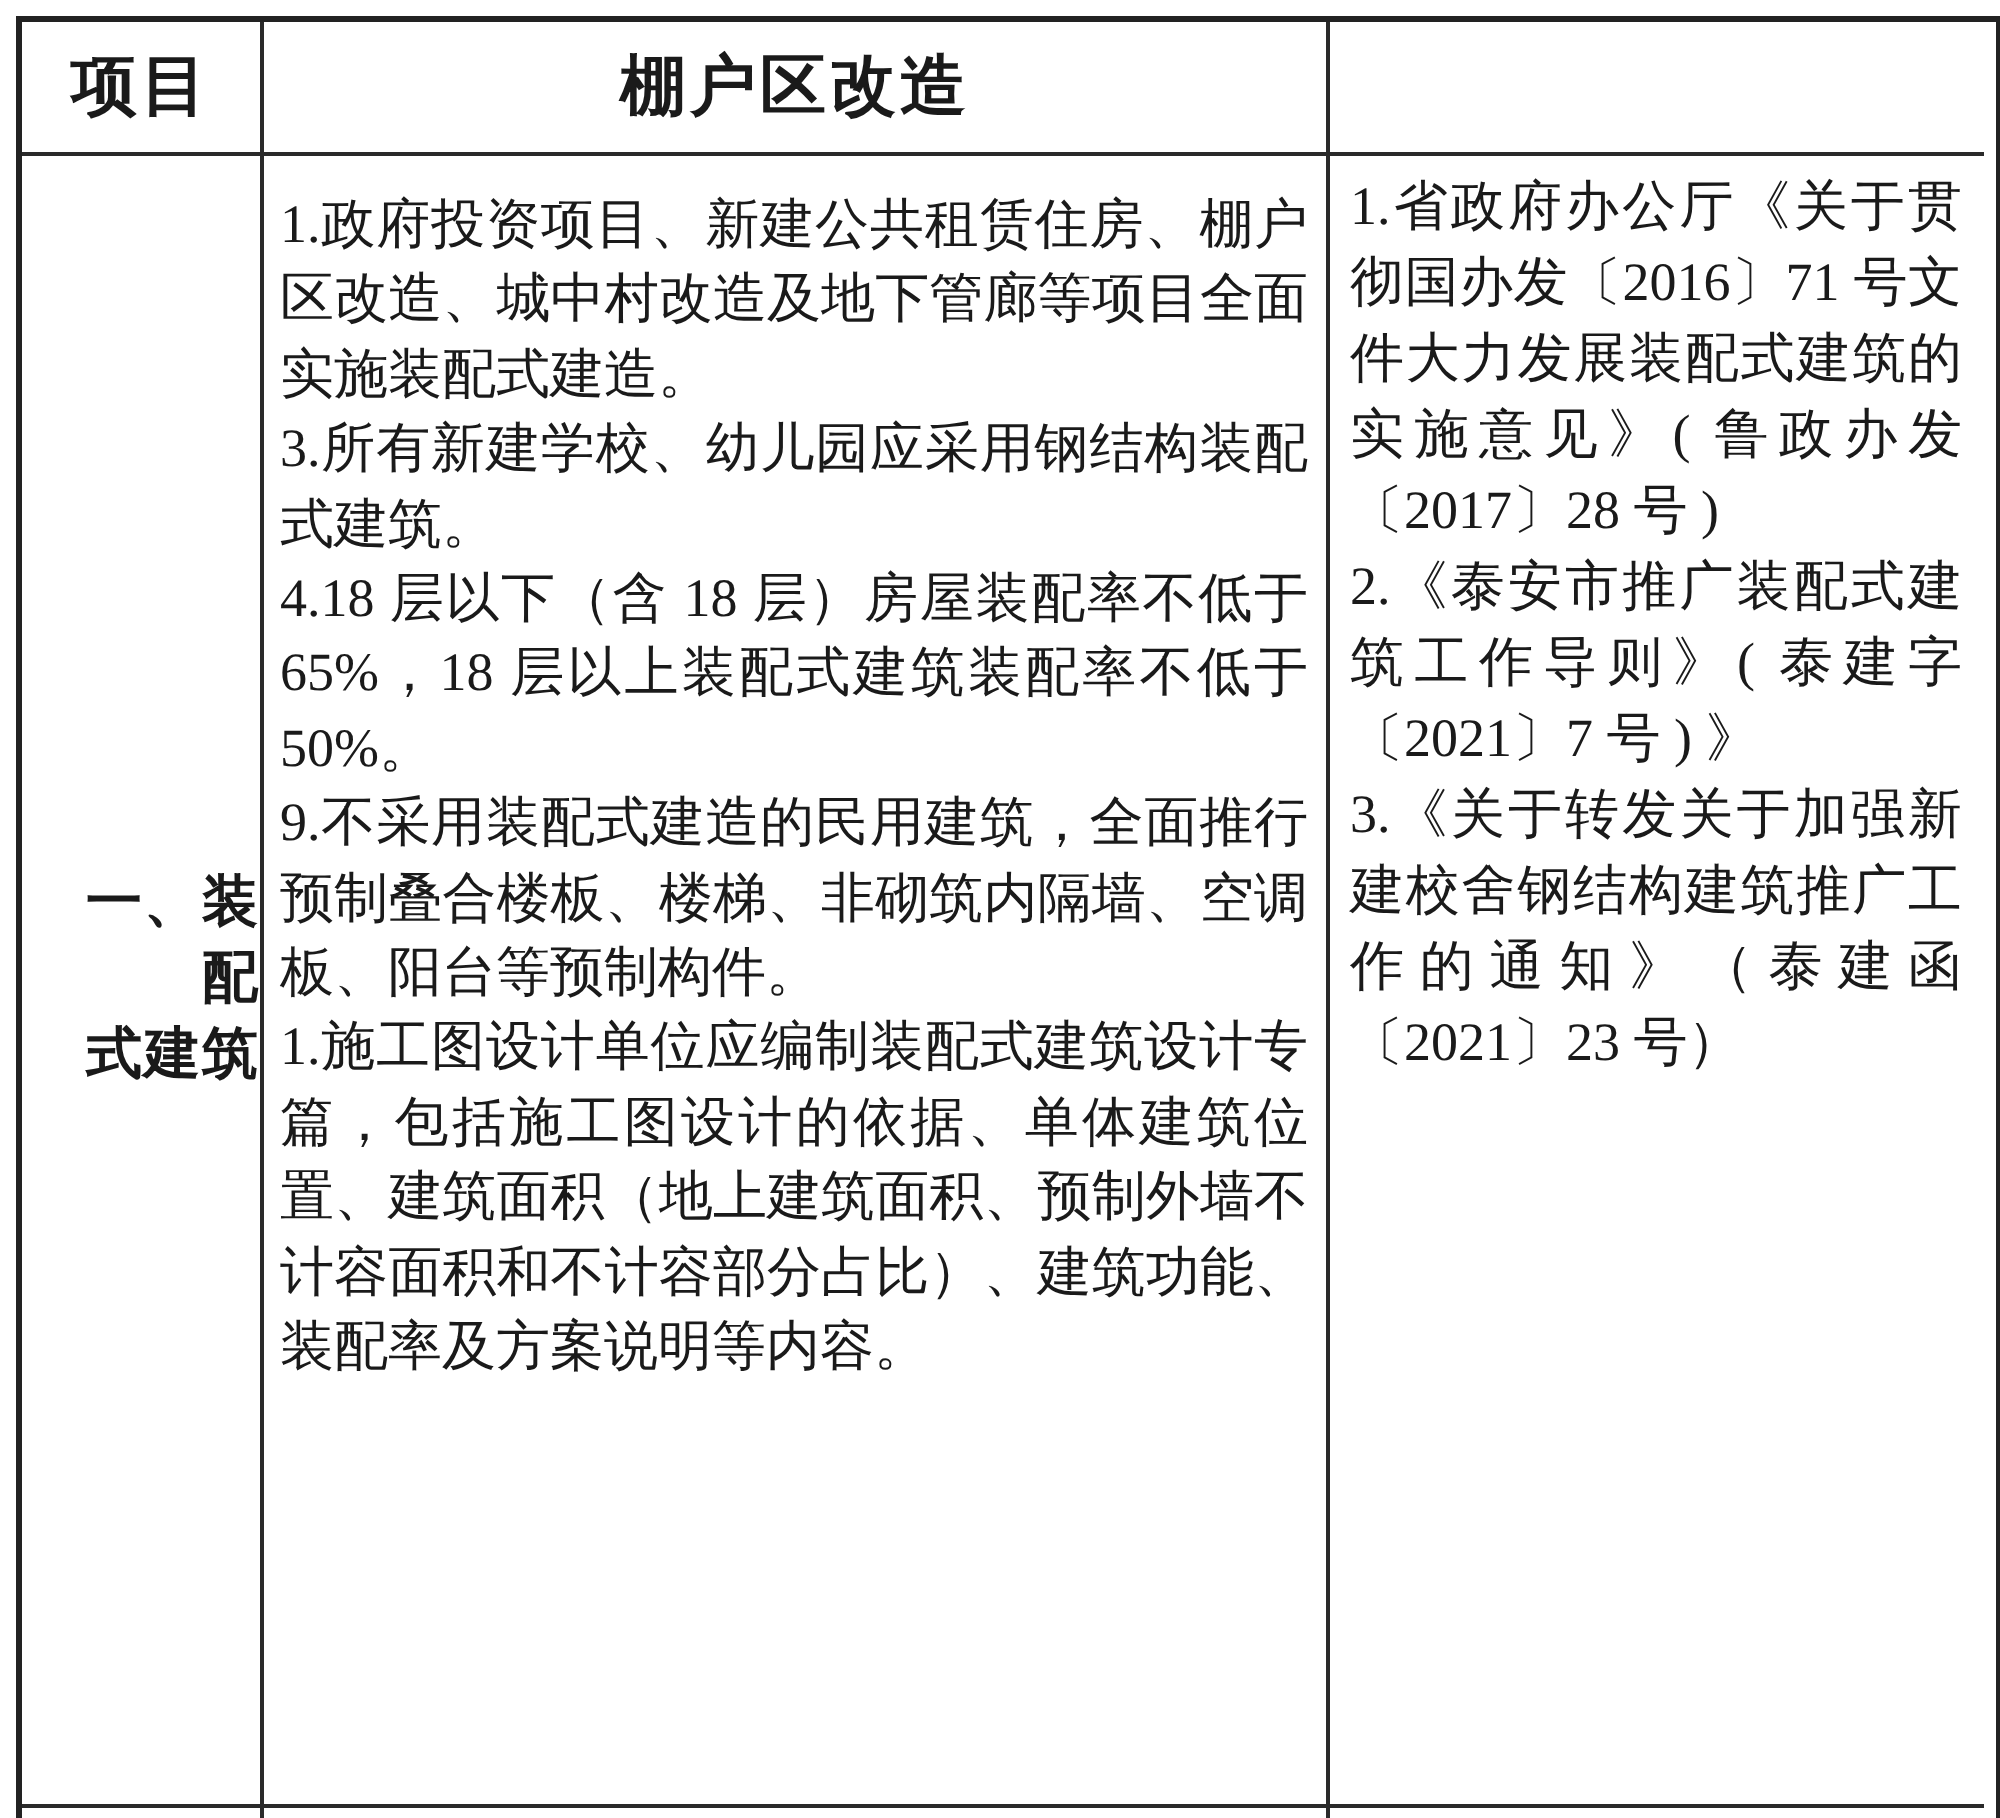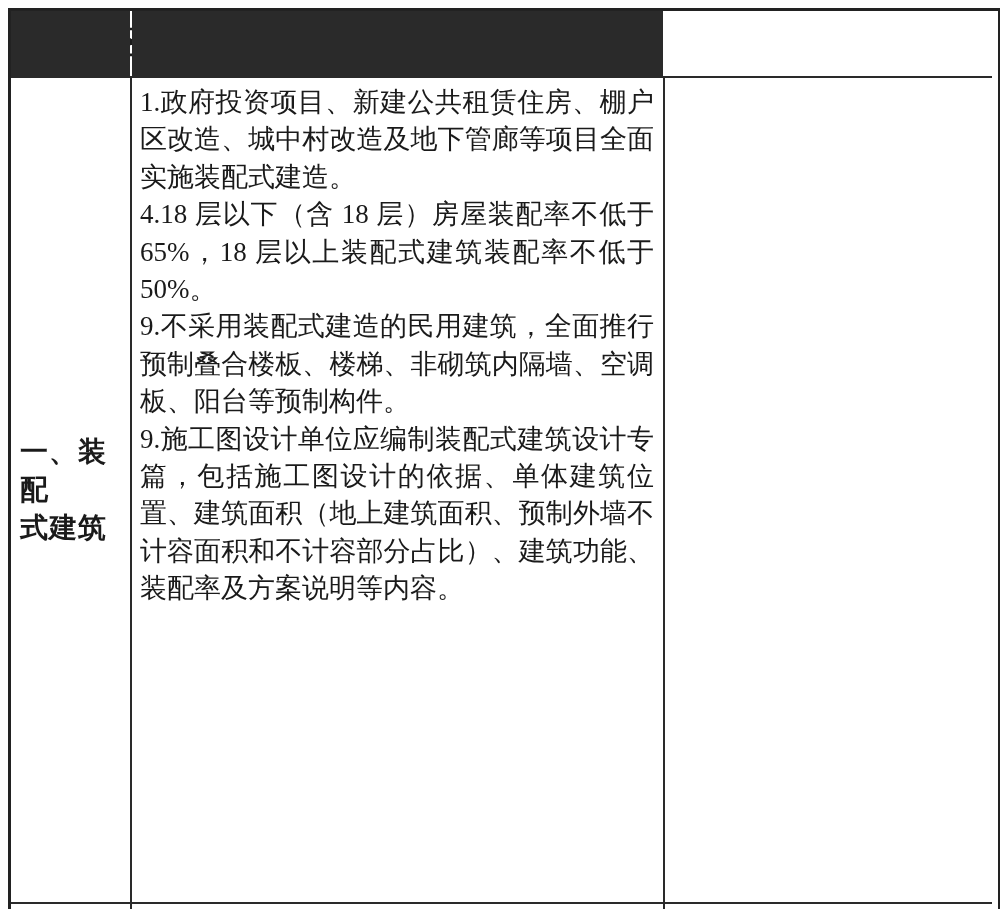--- a/index.html
+++ b/index.html
@@ -46,31 +46,32 @@
     justify-content: center;
     font-size: 33px;
     font-weight: 700;
     letter-spacing: 2px;
     white-space: nowrap;
   }
   .project-cell {
     display: flex;
     align-items: center;
     justify-content: flex-start;
+    text-align: right;
   }
   .project-label {
     font-size: 28px;
     font-weight: 700;
     line-height: 38px;
     padding-left: 9px;
     white-space: pre-line; 
     letter-spacing: 1px;
   }
   .requirements-cell {
-    padding: 6px 9px 0 8px;
+    padding: 16px 9px 0 8px;
   }
   .basis-cell {
     padding: 6px 11px 0 10px;
   }
   .requirements-cell .para {
     margin: 0;
     font-size: 27px;
     line-height: 37.4px;
     text-align: justify;
     text-justify: inter-ideograph;
@@ -82,38 +83,45 @@
     text-align: justify;
     text-justify: inter-ideograph;
   }
 </style>
 </head>
 <body>
 
 <div class="page">
   <div class="policy-table">
 
+    <div class="cell header-cell">项目</div>
     <div class="vline"></div>
     <div class="cell header-cell">棚户区改造</div>
     <div class="vline"></div>
 
     <div class="hline" style="grid-column: 1 / 6;"></div>
 
     <div class="cell project-cell">
       <div class="project-label">一、装配
 式建筑</div>
     </div>
     <div class="vline"></div>
     <div class="cell requirements-cell">
         <p class="para">1.政府投资项目、新建公共租赁住房、棚户区改造、城中村改造及地下管廊等项目全面实施装配式建造。</p>
+        <p class="para">3.所有新建学校、幼儿园应采用钢结构装配式建筑。</p>
         <p class="para">4.18 层以下（含 18 层）房屋装配率不低于 65%，18 层以上装配式建筑装配率不低于 50%。</p>
         <p class="para">9.不采用装配式建造的民用建筑，全面推行预制叠合楼板、楼梯、非砌筑内隔墙、空调板、阳台等预制构件。</p>
-        <p class="para">9.施工图设计单位应编制装配式建筑设计专篇，包括施工图设计的依据、单体建筑位置、建筑面积（地上建筑面积、预制外墙不计容面积和不计容部分占比）、建筑功能、装配率及方案说明等内容。</p>
+        <p class="para">1.施工图设计单位应编制装配式建筑设计专篇，包括施工图设计的依据、单体建筑位置、建筑面积（地上建筑面积、预制外墙不计容面积和不计容部分占比）、建筑功能、装配率及方案说明等内容。</p>
       </div>
     <div class="vline"></div>
+    <div class="cell basis-cell">
+        <p class="para">1.省政府办公厅《关于贯彻国办发〔2016〕71 号文件大力发展装配式建筑的实施意见》( 鲁政办发〔2017〕28 号 )</p>
+        <p class="para">2.《泰安市推广装配式建筑工作导则》( 泰建字〔2021〕7 号 ) 》</p>
+        <p class="para">3.《关于转发关于加强新建校舍钢结构建筑推广工作的通知》（泰建函〔2021〕23 号）</p>
+      </div>
 
     <div class="hline" style="grid-column: 1 / 6;"></div>
 
     <div class="cell"></div>
     <div class="vline"></div>
     <div class="cell"></div>
     <div class="vline"></div>
     <div class="cell"></div>
 
   </div>

